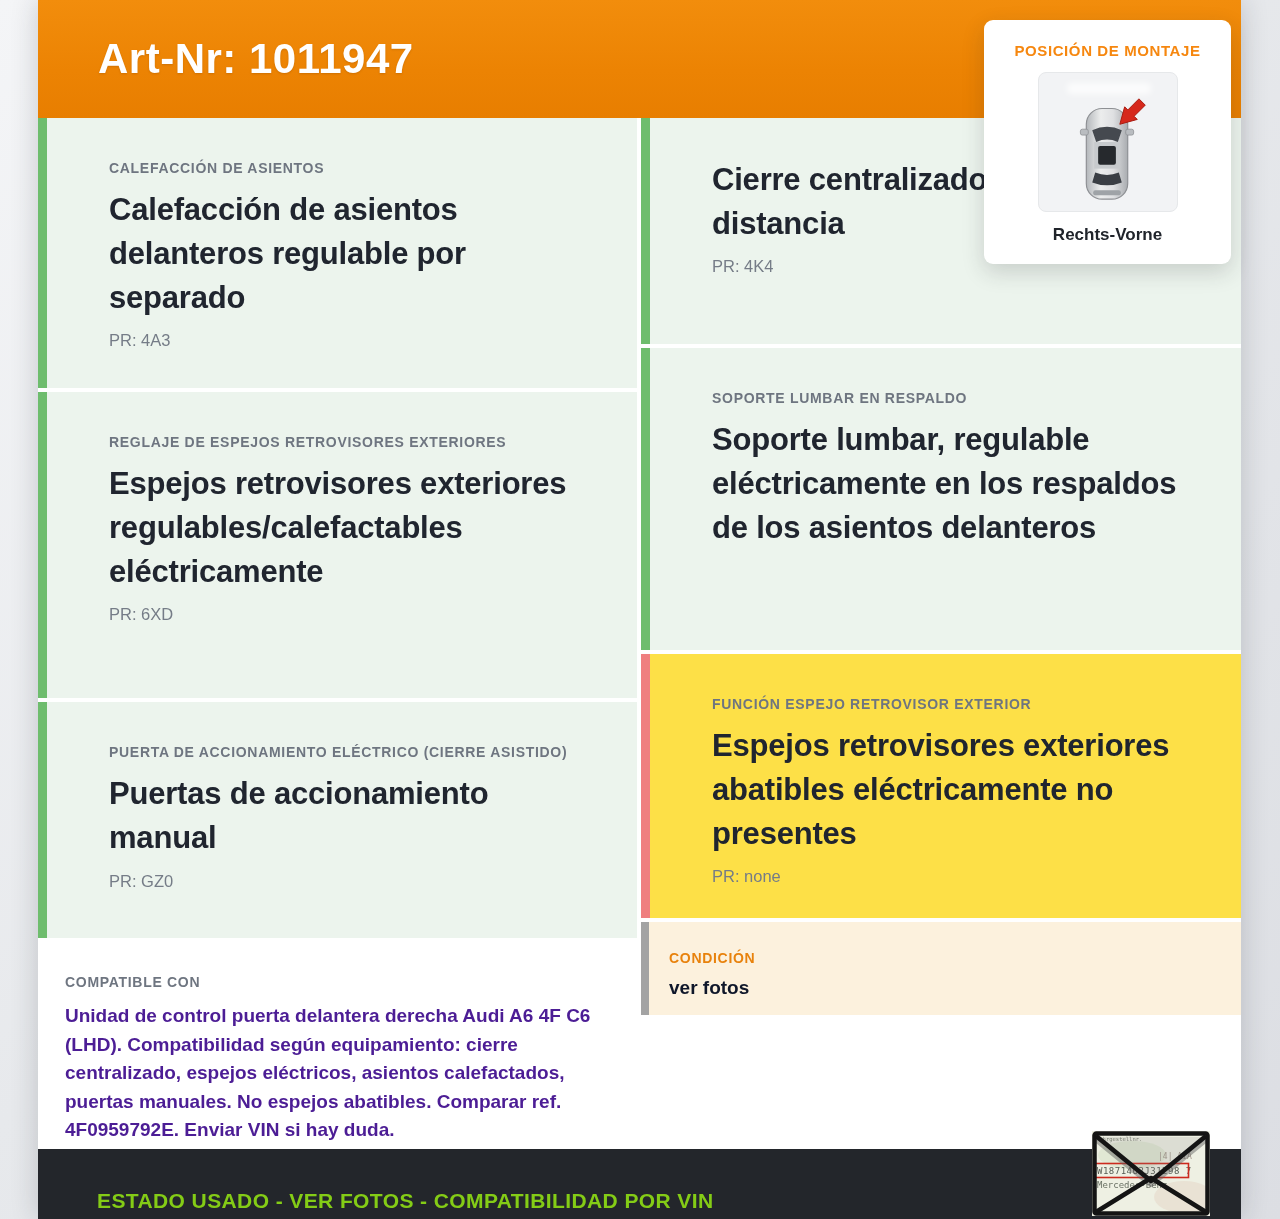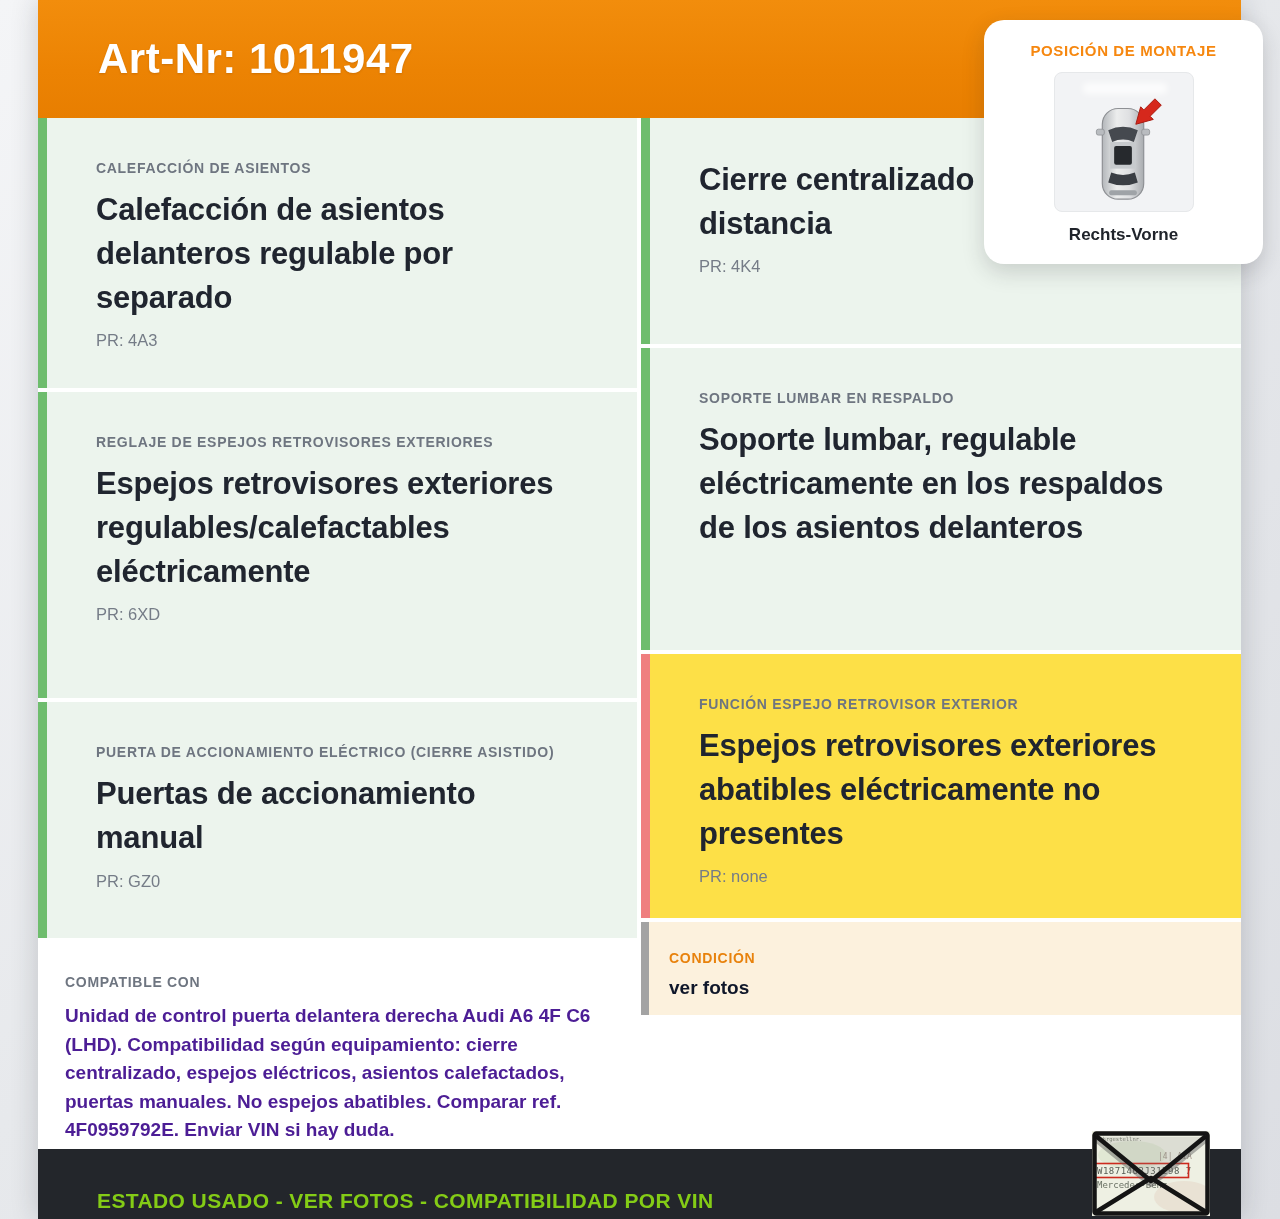--- a/index.html
+++ b/index.html
@@ -25,21 +25,21 @@
   }
   .art-number{
     color:#ffffff;font-size:42px;font-weight:800;letter-spacing:.5px;
     text-shadow:0 1px 2px rgba(120,60,0,.25);
   }
   
   .columns{display:flex;gap:4px;background:#fff;min-height:1014px;align-items:stretch;}
   .col{display:flex;flex-direction:column;}
   .col-left{width:599px;}
   .col-right{width:600px;}
-  .card{flex:none;box-sizing:border-box;margin-bottom:4px;padding:40px 46px 0 49px;}
+  .card{flex:none;box-sizing:border-box;margin-bottom:4px;padding:40px 46px 0 62px;}
   .card--green{background:#ecf4ed;border-left:9px solid #6ebd6d;}
   .card--red{background:#fde047;border-left:9px solid #ef7f7f;}
   .card--orange{background:#fcf1dd;border-left:8px solid #a3a3a3;padding:26px 20px 0 20px;}
   .card--plain{background:#ffffff;padding:30px 40px 0 27px;}
   .card-label{
     font-size:14px;font-weight:700;letter-spacing:.7px;
     color:#6e7580;text-transform:uppercase;line-height:1.45;margin:0 0 10px 0;
   }
   .card--orange .card-label{color:#e8820c;margin-bottom:6px;}
   .card-title{
@@ -53,22 +53,22 @@
   
   .col-left  .card:nth-child(1){height:270px;}
   .col-left  .card:nth-child(2){height:306px;}
   .col-left  .card:nth-child(3){height:236px;}
   .col-right .card:nth-child(1){height:226px;}
   .col-right .card:nth-child(2){height:302px;}
   .col-right .card:nth-child(3){height:264px;}
   .col-right .card:nth-child(4){height:93px;}
   
   .position-card{
-    position:absolute;left:946px;top:20px;width:279px;height:244px;
-    background:#ffffff;border-radius:20px;z-index:5;
+    position:absolute;left:946px;top:20px;width:247px;height:244px;
+    background:#ffffff;border-radius:9px;z-index:5;
     box-shadow:0 8px 22px rgba(40,40,45,.18);
     text-align:center;padding-top:22px;box-sizing:border-box;
   }
   .position-label{font-size:15px;font-weight:800;letter-spacing:.6px;color:#f6870f;}
   .position-imgbox{
     position:relative;margin:13px auto 0 auto;width:138px;height:138px;
     background:#f2f3f5;border:1px solid #e6e8ea;border-radius:8px;overflow:hidden;
   }
   .position-watermark{
     position:absolute;top:10px;left:28px;width:84px;height:11px;

